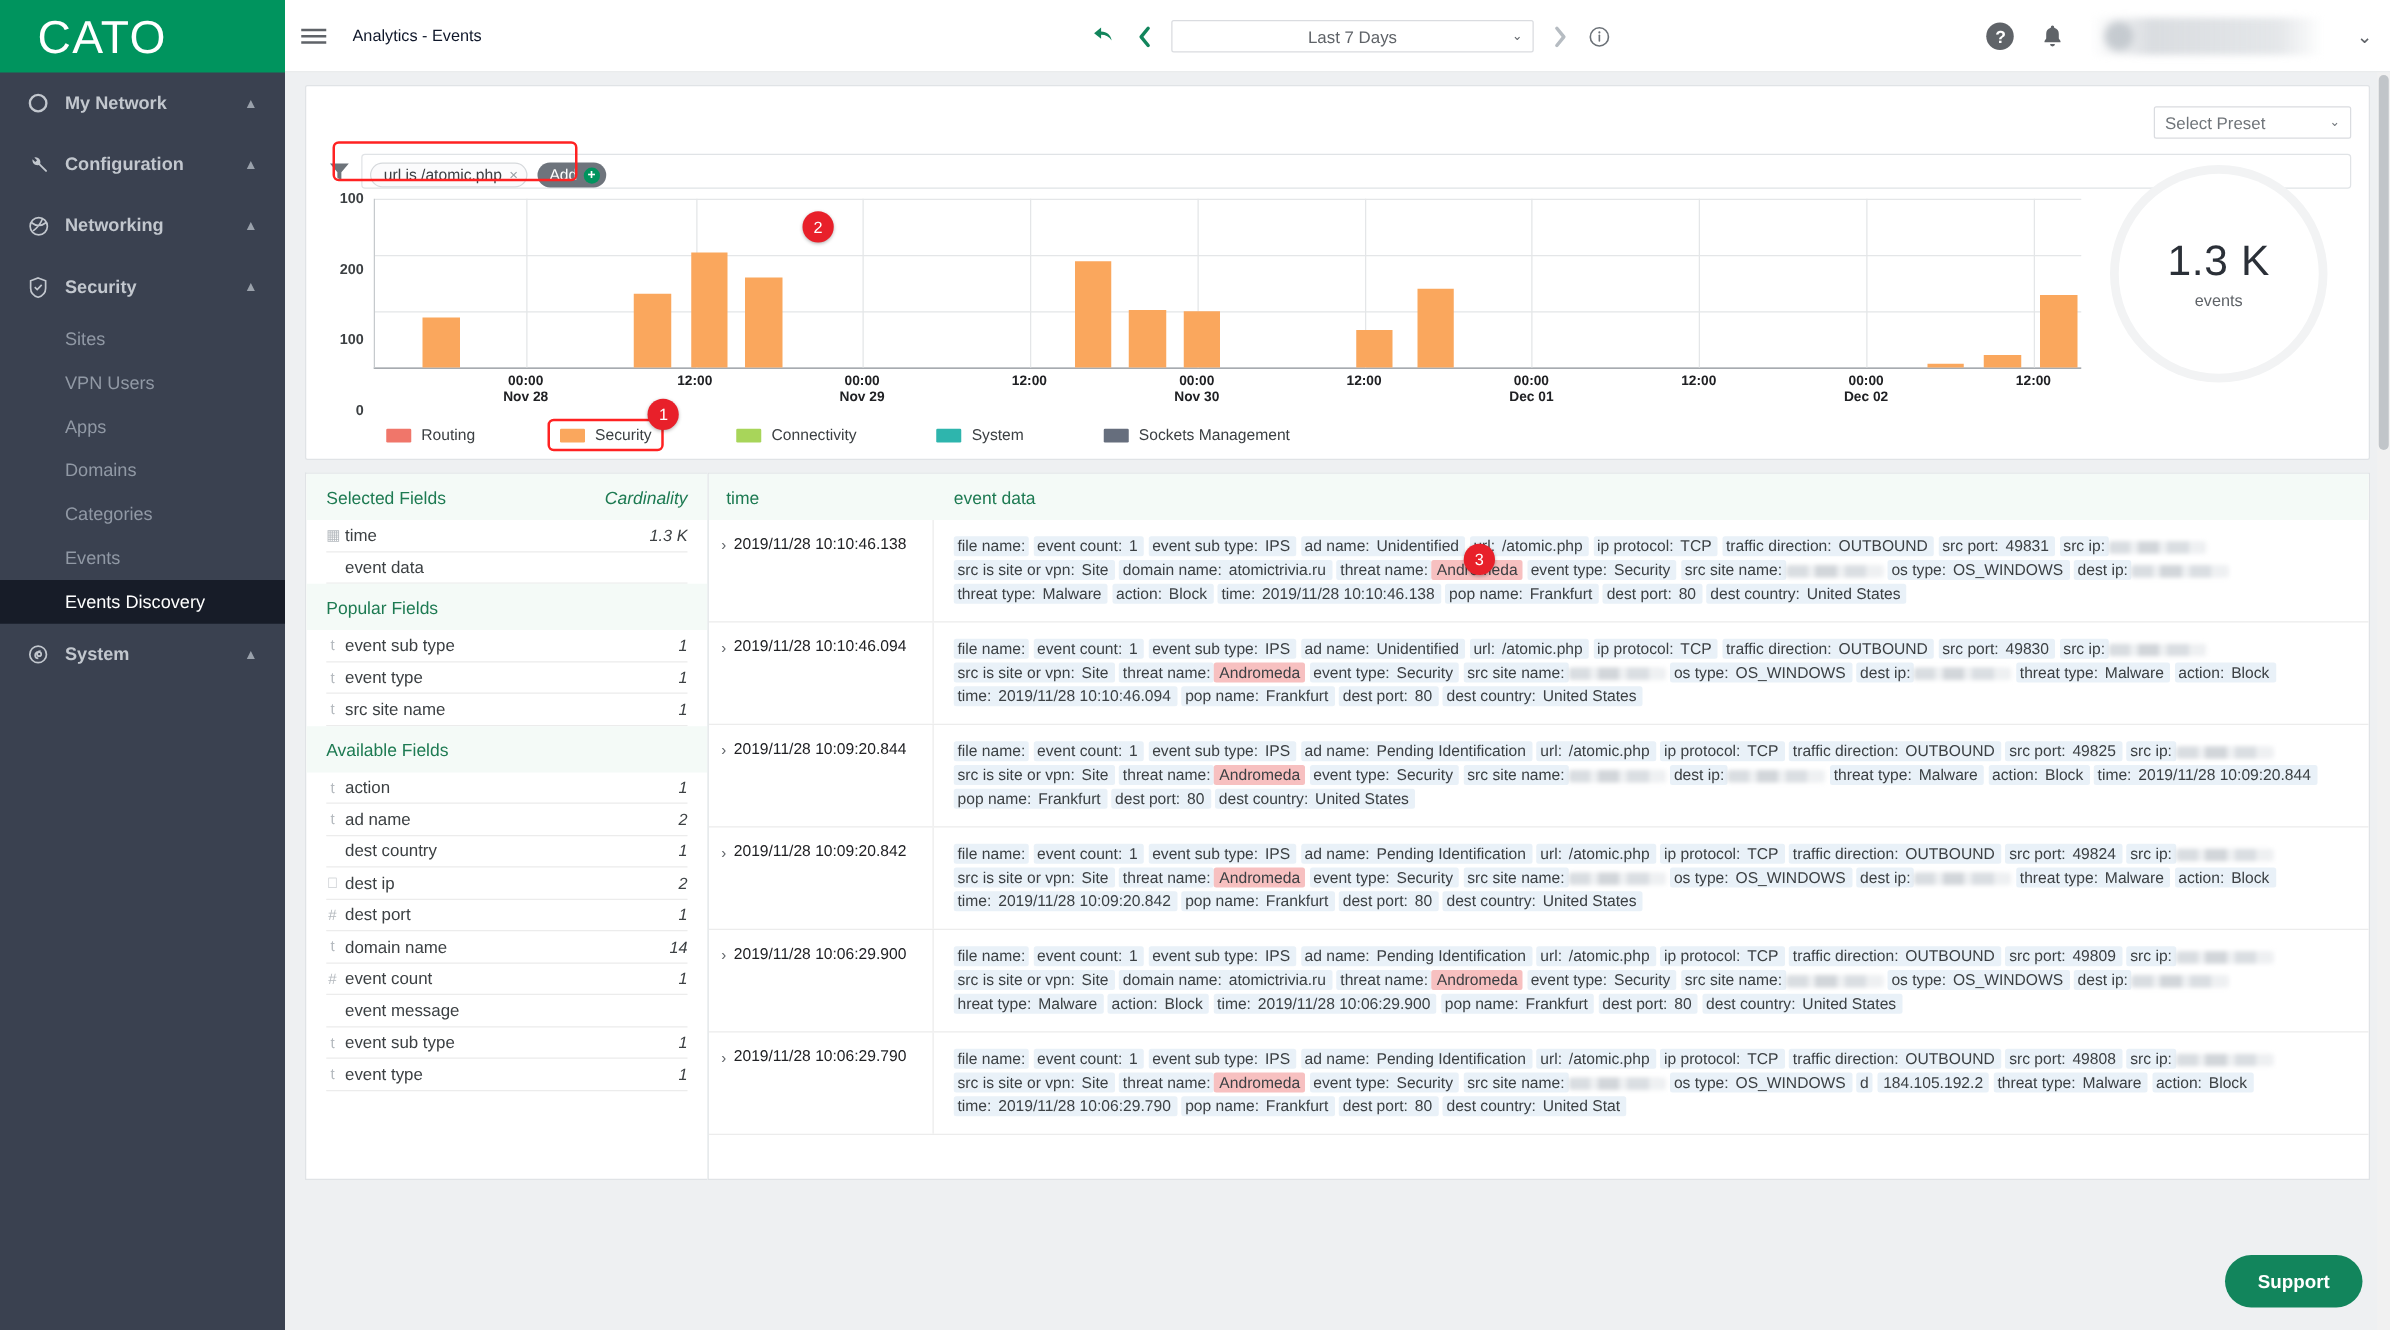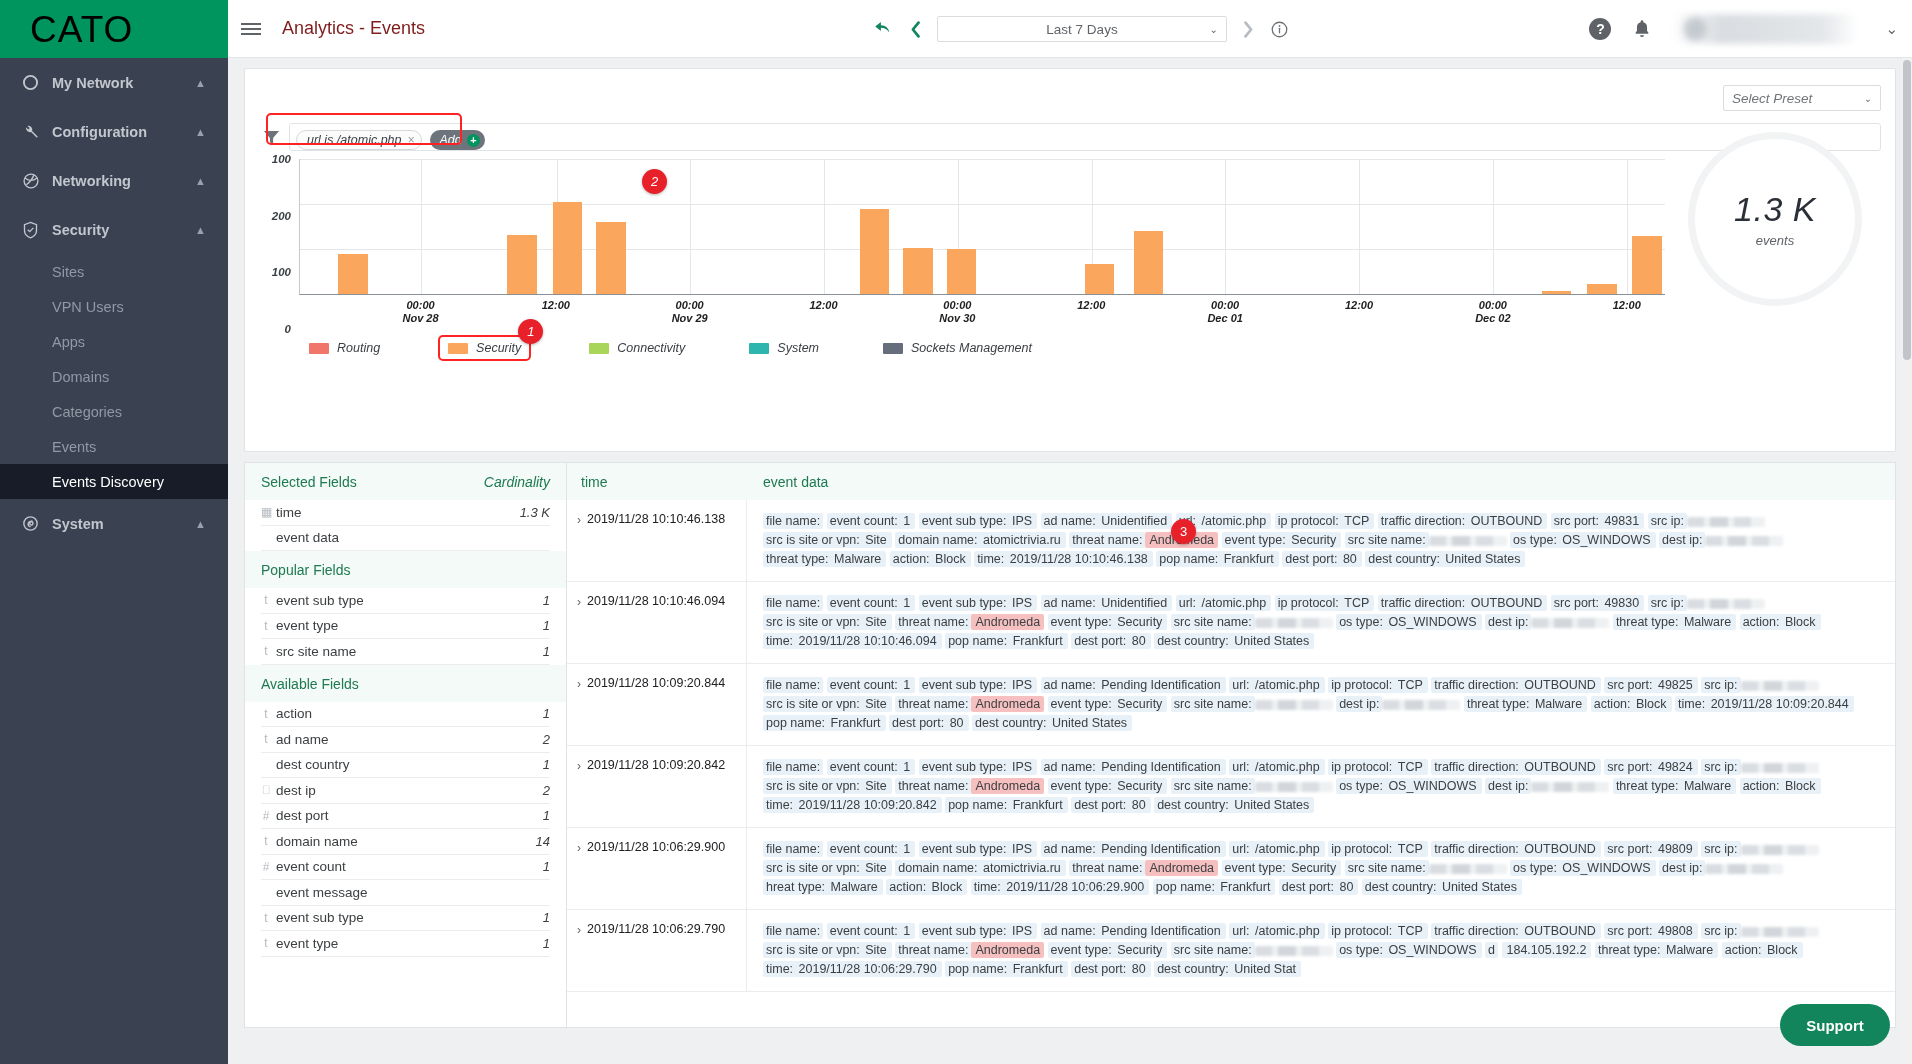--- a/index.html
+++ b/index.html
@@ -9,60 +9,60 @@
     font-family: "Liberation Sans", sans-serif;
     background: #eef0f2;
     overflow: hidden;
     color: #3c4043;
   }
   .app { display:flex; width:1912px; height:1064px; position:relative; }
 
   
   .sidebar { width:228px; flex:0 0 228px; background:#3a4150; height:1064px; position:relative; }
   .brand { height:58px; background:#00945e; display:flex; align-items:center; padding-left:30px; }
-  .brand-text { color:#000000; font-size:37px; letter-spacing:1px; font-weight:400; line-height:1; }
+  .brand-text { color:#ffffff; font-size:37px; letter-spacing:1px; font-weight:400; line-height:1; }
   .nav-group { height:49px; display:flex; align-items:center; padding:0 22px 0 22px; color:#c2c7ce;
                font-size:14.5px; font-weight:bold; cursor:pointer; position:relative; }
   .nav-group .gicon { width:26px; flex:0 0 26px; display:flex; align-items:center; justify-content:flex-start; }
   .nav-group .glabel { flex:1; padding-left:4px; }
   .nav-group .chev { font-size:11px; color:#9aa1ab; }
   .nav-group.active { background:#2e3443; color:#ffffff; }
   .nav-sub { height:35px; display:flex; align-items:center; padding-left:52px; color:#9199a5;
              font-size:14.5px; cursor:pointer; }
   .nav-sub.selected { background:#171c28; color:#ffffff; }
   svg { display:block; }
 
   
   .main { flex:1; height:1064px; background:#eef0f2; display:flex; flex-direction:column; position:relative; }
   .topbar { height:58px; background:#fff; display:flex; align-items:center; border-bottom:1px solid #e3e6e8;
             position:relative; flex:0 0 58px; }
   .hamb { width:46px; display:flex; align-items:center; justify-content:center; cursor:pointer; }
   .hamb span { display:block; width:20px; height:2px; background:#5f6368; margin:3px 0; }
-  .page-title { font-size:18px; color:#7f1d1d; margin-left:8px; white-space:nowrap; overflow:hidden;
+  .page-title { font-size:13px; color:#0f172a; margin-left:8px; white-space:nowrap; overflow:hidden;
                 max-width:160px; }
   .tb-center { position:absolute; left:645px; top:0; height:58px; display:flex; align-items:center; gap:14px; }
   .icon-btn { cursor:pointer; display:flex; align-items:center; justify-content:center; }
   .date-select { width:290px; height:26px; border:1px solid #dadce0; background:#fff; border-radius:2px;
                  display:flex; align-items:center; justify-content:center; position:relative;
                  font-size:13.5px; color:#5f6368; cursor:pointer; }
   .date-select .dd { position:absolute; right:8px; font-size:10px; color:#5f6368; }
   .tb-right { position:absolute; right:14px; top:0; height:58px; display:flex; align-items:center; gap:22px; }
   .help-circle { width:22px; height:22px; border-radius:50%; background:#5f6368; color:#fff;
                  font-size:14px; font-weight:bold; display:flex; align-items:center; justify-content:center; cursor:pointer; }
   .user-blur { width:190px; height:30px; border-radius:4px; cursor:pointer;
     background:
       radial-gradient(circle at 22px 15px, rgba(190,196,202,.85) 0 9px, rgba(190,196,202,0) 14px),
       linear-gradient(90deg, rgba(220,223,226,0) 0px, rgba(205,209,214,.75) 48px, rgba(214,218,222,.65) 150px, rgba(220,223,226,0) 185px);
     filter: blur(3px);
   }
 
   
   .content { flex:1; padding:10px 16px 0 16px; overflow:hidden; position:relative; }
   .card { background:#fff; border:1px solid #e0e3e6; border-radius:2px; position:relative; }
-  .card-top { height:384px; padding:0;font-style:italic; }
+  .card-top { height:300px; padding:0; }
   .preset-wrap { position:absolute; right:14px; top:16px; }
   .preset { width:158px; height:26px; border:1px solid #dadce0; background:#fff; border-radius:2px;
             display:flex; align-items:center; padding:0 8px; font-size:13.5px; color:#70757a; cursor:pointer;
             justify-content:space-between; }
   .preset .dd { font-size:10px; color:#70757a; }
 
   
   .filter-row { display:flex; align-items:center; padding:0 14px; margin-top:48px; height:40px; }
   .funnel { width:24px; flex:0 0 24px; display:flex; justify-content:center; }
   .filter-box { flex:1; height:28px; border:1px solid #e0e3e6; border-radius:3px; background:#fff;

